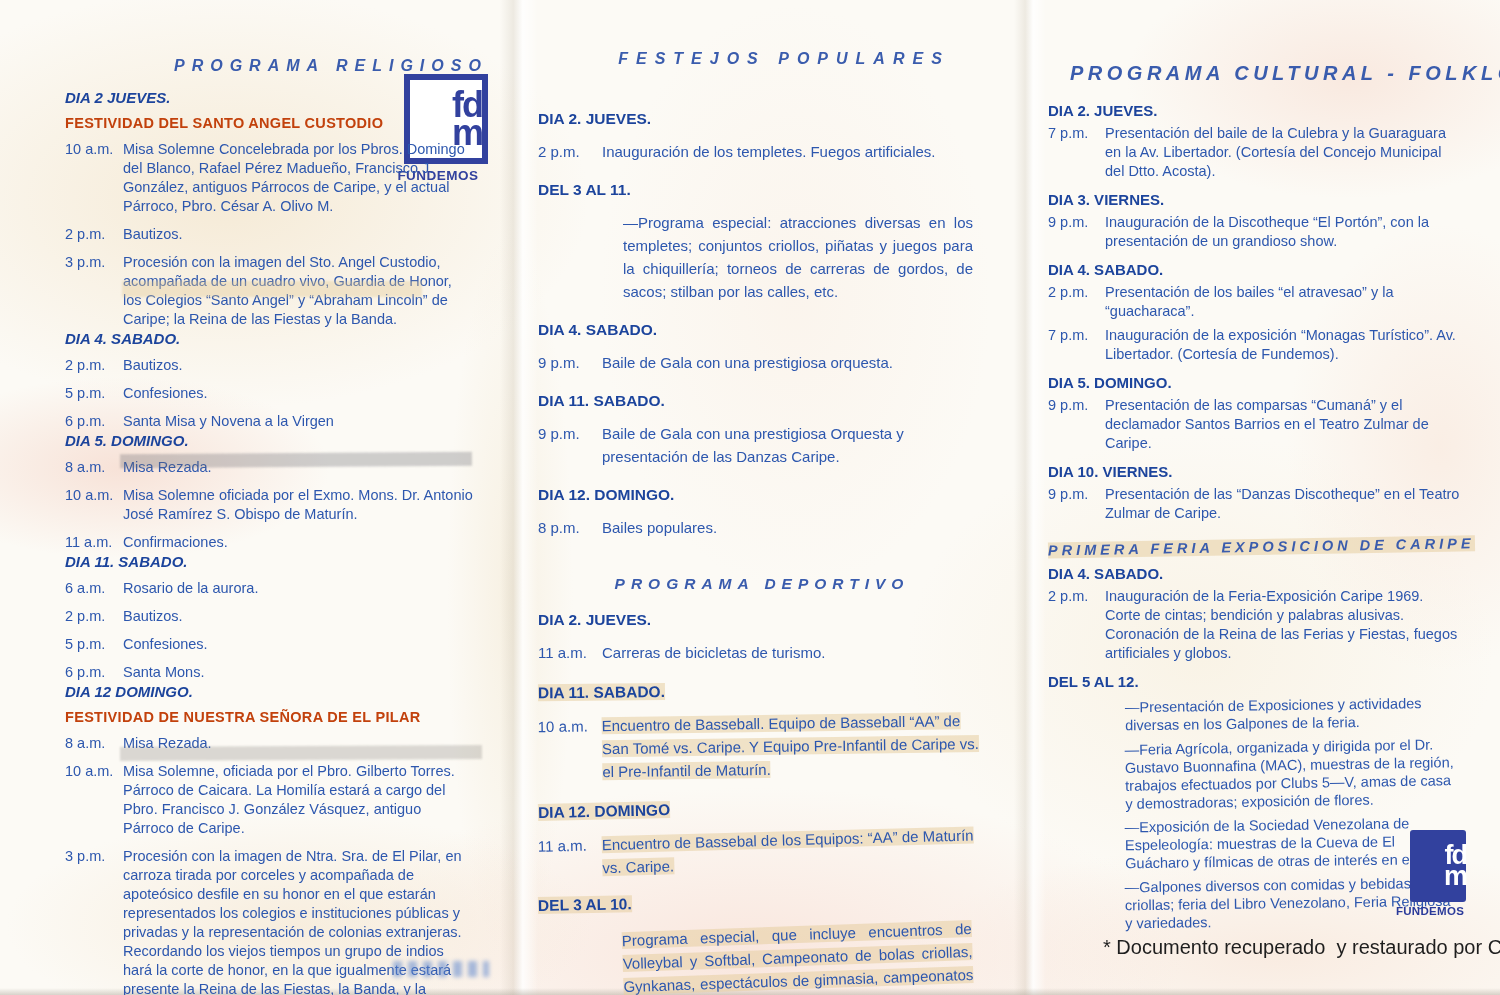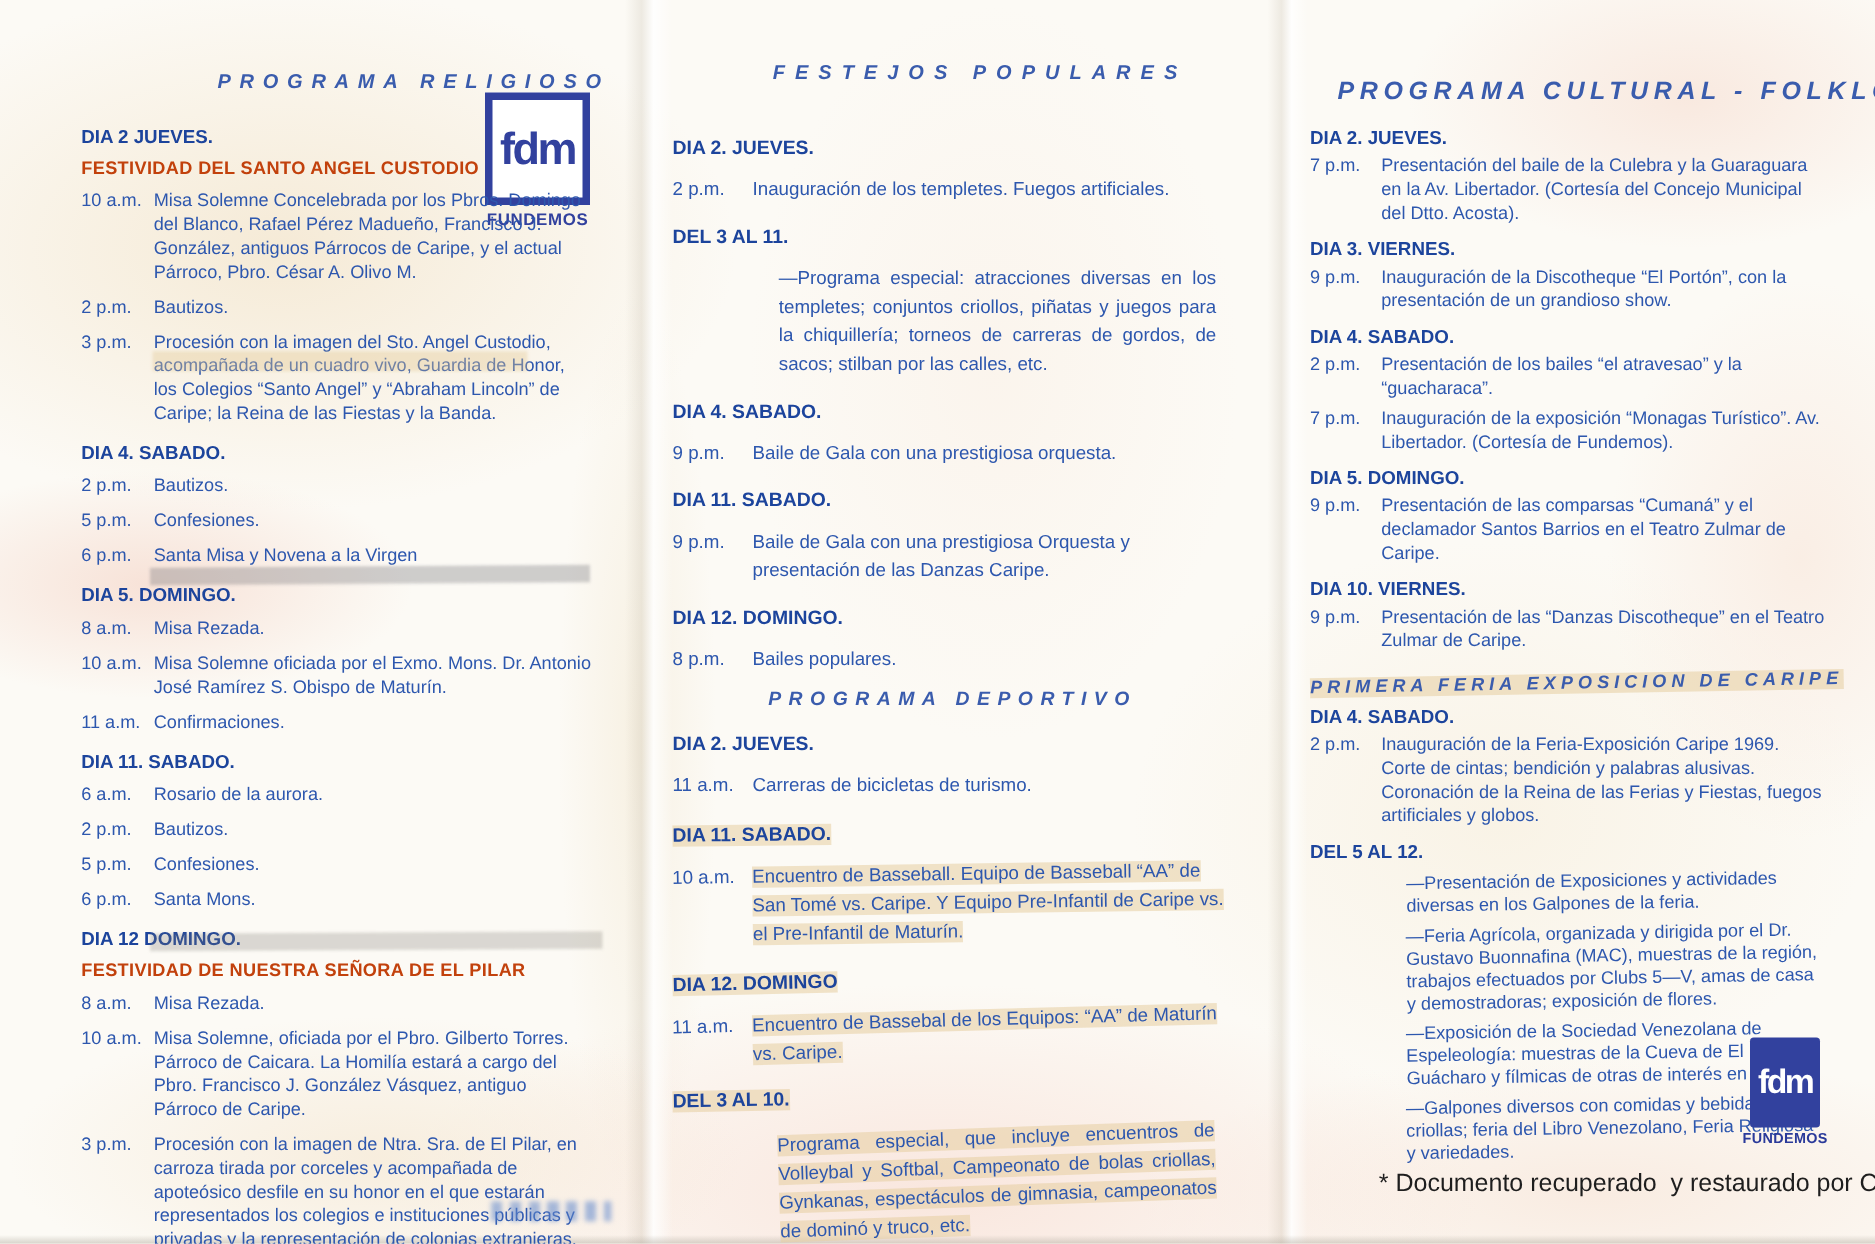--- a/index.html
+++ b/index.html
@@ -58,42 +58,42 @@
   .festivity{font-weight:bold;color:#c2410c;font-size:14.5px;letter-spacing:.3px;}
   .event{display:flex;}
   .time{flex:0 0 58px;}
   .etext{flex:1;}
   .title{font-style:italic;font-weight:bold;color:#3a5cad;font-size:15.5px;
     text-align:center;letter-spacing:6px;white-space:nowrap;}
   .txt{box-decoration-break:clone;-webkit-box-decoration-break:clone;}
   .hl .txt{background:rgba(229,206,160,.55);}
 
   
-  #col1-blocks .day{margin-top:13px;}
+  #col1-blocks .day{margin-top:1px;font-style:italic;}
   #col1-blocks .festivity{margin-top:9px;}
   #col1-blocks .event{margin-top:9px;line-height:19px;}
   
   #col2-blocks .day{margin-top:18px;font-size:15.5px;}
   #col2-blocks .event{margin-top:12px;line-height:23px;}
   #col2-blocks .time{flex:0 0 64px;}
   #col2-blocks .dash{margin:12px 0 0 85px;width:350px;line-height:23px;text-align:justify;}
-  #col2-blocks .title{margin-top:12px;}
+  #col2-blocks .title{margin-top:36px;}
   
   #col3-blocks .day{margin-top:10px;}
   #col3-blocks .event{margin-top:5px;line-height:19px;}
   #col3-blocks .time{flex:0 0 57px;}
   #col3-blocks .dash{margin:6px 0 0 77px;width:334px;line-height:18px;}
   #col3-blocks .title{margin:16px 0 8px 0;font-size:14.5px;letter-spacing:4px;}
 
   
   .fdm{position:absolute;display:flex;flex-direction:column;align-items:center;}
   #fdm-top{left:388px;top:74px;}
   #fdm-top .fdm-box{width:72px;height:78px;border:6px solid #32419e;background:#fff;color:#32419e;}
-  .fdm-box{display:flex;flex-direction:row;align-items:center;justify-content:center;
-    font-weight:bold;line-height:.78;letter-spacing:-2px;}
+  .fdm-box{display:flex;flex-direction:column;align-items:flex-end;justify-content:center;
+    font-weight:bold;line-height:.78;letter-spacing:-2px;margin-left:16px;}
   .fdm-l1{font-size:36px;}
   .fdm-l2{font-size:36px;}
   .fdm-cap{font-weight:bold;color:#32419e;margin-top:4px;font-size:13.5px;letter-spacing:.5px;text-align:right;}
   #fdm-bottom{left:1394px;top:830px;}
   #fdm-bottom .fdm-box{width:56px;height:72px;background:#32419e;color:#fff;border-radius:3px;}
   #fdm-bottom .fdm-l1,#fdm-bottom .fdm-l2{font-size:27px;}
   #fdm-bottom .fdm-cap{font-size:11.5px;color:#2a3a9a;margin-top:3px;letter-spacing:.3px;}
 
   .footer-note{position:absolute;left:1103px;top:936px;font-size:20px;color:#1e1e1e;white-space:pre;}
 </style>

